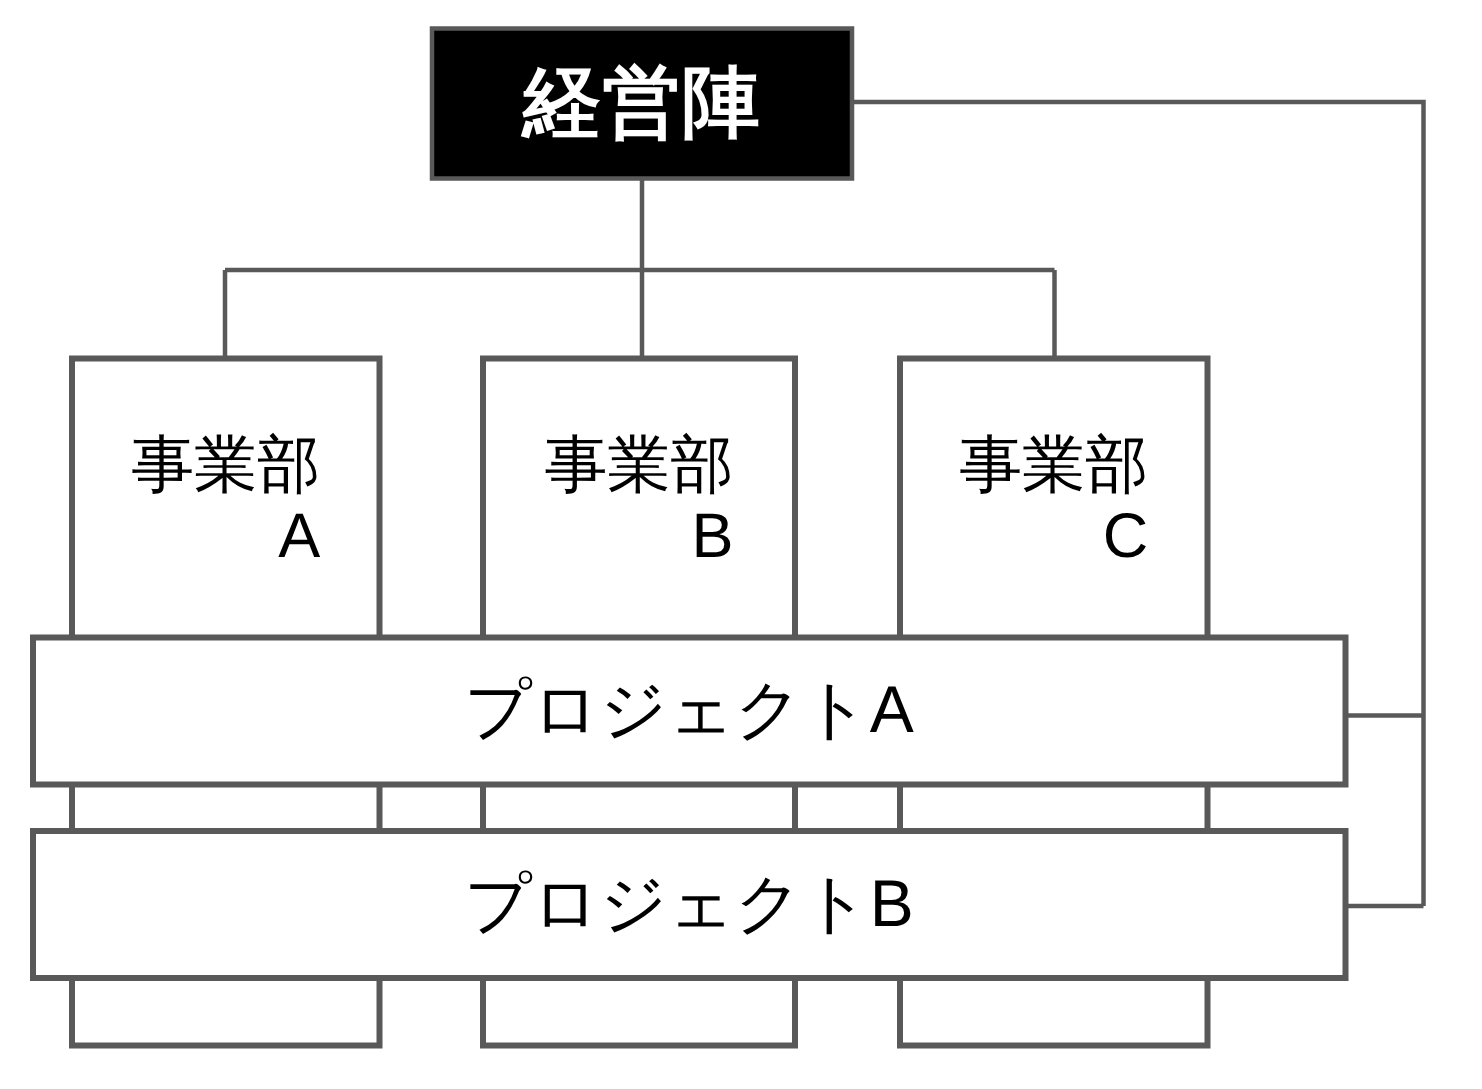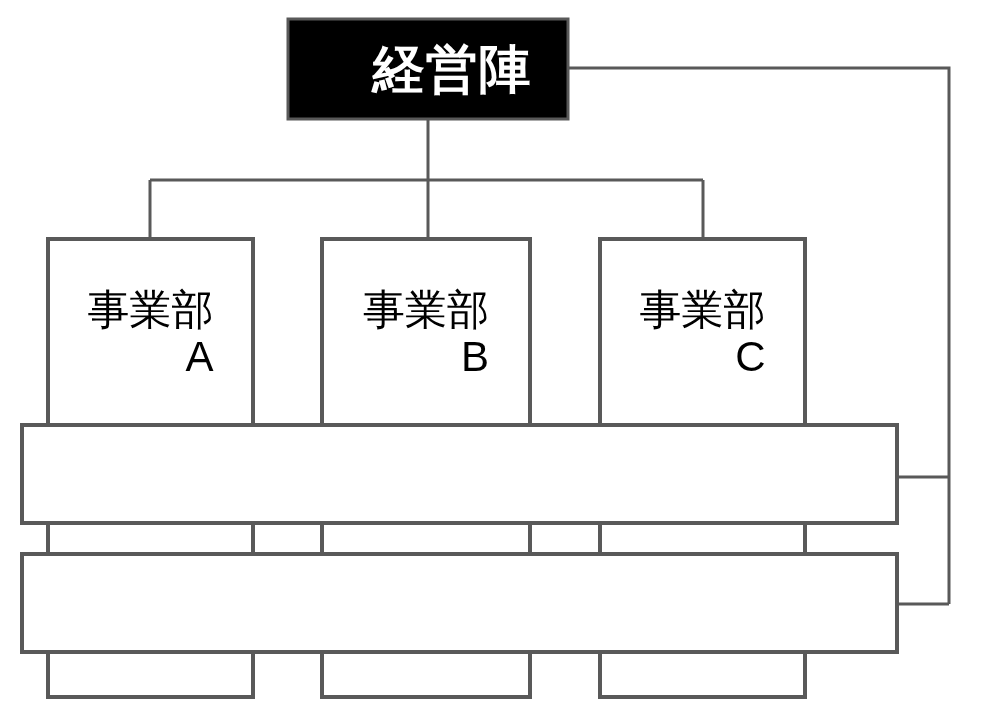--- a/index.html
+++ b/index.html
@@ -39,21 +39,20 @@
   }
   .exec-label {
     left: 288px;
     top: 19px;
     width: 280px;
     height: 100px;
     color: #ffffff;
     font-size: 52px;
     font-weight: bold;
     letter-spacing: 1px;
-    margin-left: 24px;
   }
   .division-label {
     color: #000000;
     font-size: 42px;
     font-weight: normal;
     text-align: right;
   }
   .project-label {
     color: #000000;
     font-size: 44px;
@@ -109,15 +108,17 @@
 
   <div class="node-label division-label div-a-label">事業部
 A</div>
 
   <div class="node-label division-label div-b-label">事業部
 B</div>
 
   <div class="node-label division-label div-c-label">事業部
 C</div>
 
+  <div class="node-label project-label proj-a-label">プロジェクトA</div>
 
+  <div class="node-label project-label proj-b-label">プロジェクトB</div>
 
 </div>
 
 </body></html>

